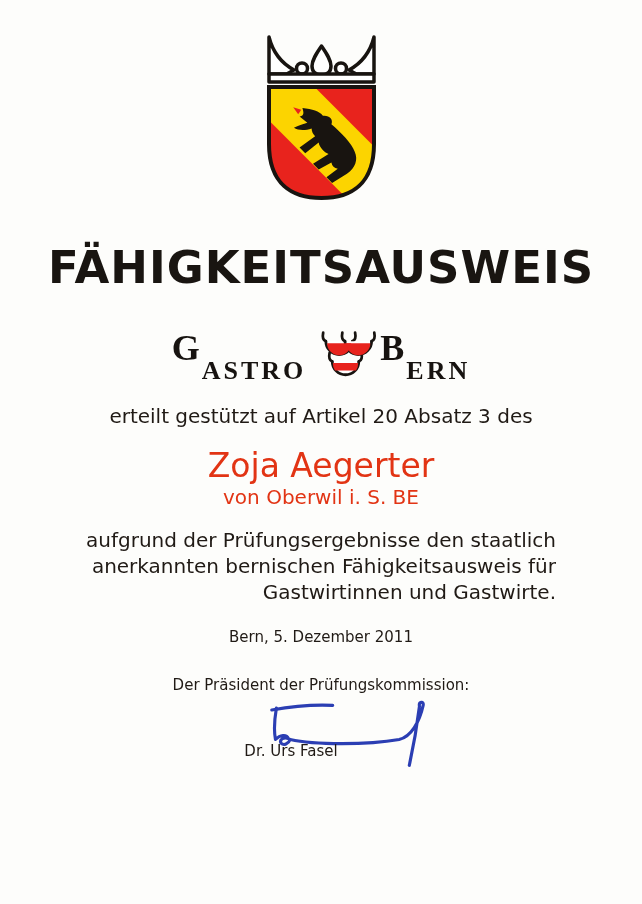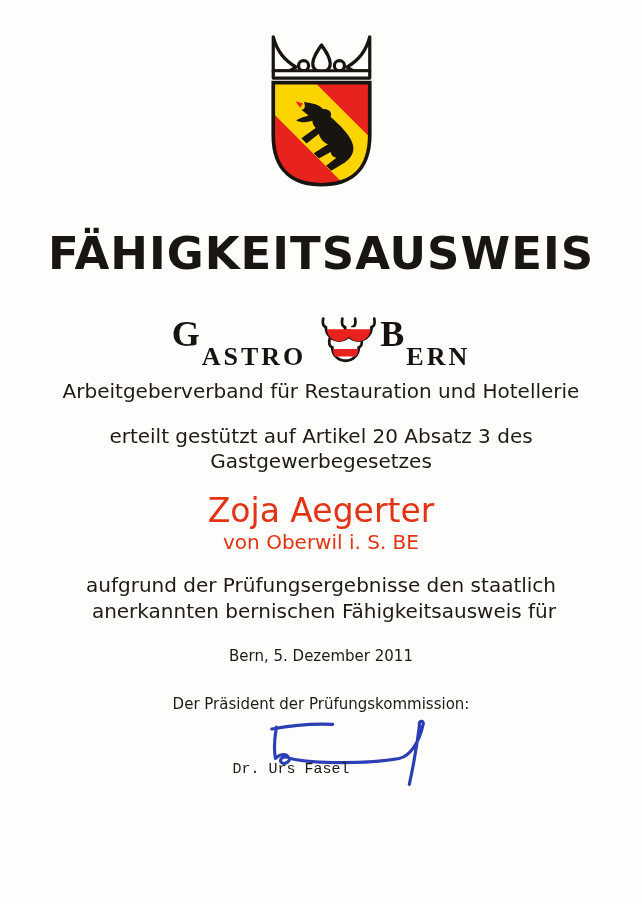--- a/index.html
+++ b/index.html
@@ -31,21 +31,21 @@
   .lg-init{font-size:36px;letter-spacing:2px;line-height:1;}
   .lg-rest{font-size:26px;letter-spacing:3px;line-height:1;margin-top:46px;}
   .glasses{width:66px;height:54px;margin:0 2px 0 6px;position:relative;top:6px;}
   .subtitle{margin-top:8px;font-size:20px;line-height:26px;}
   .grant{margin-top:20px;font-size:20px;line-height:25px;text-align:center;}
   .recipient-name{margin-top:18px;font-size:33px;line-height:38px;color:#e23414;}
   .recipient-origin{font-size:20px;line-height:24px;color:#e23414;}
   .body-par{margin-top:18px;font-size:20px;line-height:26px;text-align:right;}
   .date-line{margin-top:22px;font-size:15px;line-height:20px;}
   .signer-role{margin-top:28px;font-size:15px;line-height:20px;}
-  .sig-block{position:relative;width:280px;height:80px;margin-top:0;font-family:Liberation Mono, monospace;}
+  .sig-block{position:relative;width:280px;height:80px;margin-top:0;}
   .sig-svg{position:absolute;left:62px;top:2px;width:196px;height:72px;}
   .signer-name{
     position:absolute;left:0;top:46px;width:220px;
     text-align:center;font-size:15px;line-height:20px;color:#201a15;
   }
 </style>
 </head>
 <body>
 
 <div class="page">
@@ -104,33 +104,32 @@
         <path d="M46.5,24 C47.5,29 46.2,31.2 44,32"></path>
       </g>
       <path fill="#e8231d" d="M14.2,15 A11.3,11.3 0 0 0 36.8,15 Z"></path>
       <path fill="#e8231d" d="M32.2,15 A11.3,11.3 0 0 0 54.8,15 Z"></path>
       <path fill="#e8231d" d="M19.6,33.5 A11.9,11.9 0 0 0 21.6,40.5 L41.4,40.5 A11.9,11.9 0 0 0 43.4,33.5 Z"></path>
     </svg>
     <span class="lg-init">B</span>
       <span class="lg-rest">ERN</span>
   </div>
 
-  <div class="subtitle">Arbeitgeberverband für Restauration und Hotellerie</div>
 
   <div class="grant">
     <div>erteilt gestützt auf Artikel 20 Absatz 3 des</div>
-    <div>Gastgewerbegesetzes</div>
   </div>
 
   <div class="recipient-name">Zoja Aegerter</div>
   <div class="recipient-origin">von Oberwil i. S. BE</div>
 
   <div class="body-par">
     <div>aufgrund der Prüfungsergebnisse den staatlich</div>
     <div>anerkannten bernischen Fähigkeitsausweis für</div>
+    <div>Gastwirtinnen und Gastwirte.</div>
   </div>
 
   <div class="date-line">Bern, 5. Dezember 2011</div>
 
   <div class="signer-role">Der Präsident der Prüfungskommission:</div>
 
   <div class="sig-block">
     <svg class="sig-svg" viewBox="0 0 210 78">
       <g fill="none" stroke="#2b3eb3" stroke-width="3.4" stroke-linecap="round" stroke-linejoin="round">
         <path d="M30,14 C52,10 74,8 96,9"></path>

